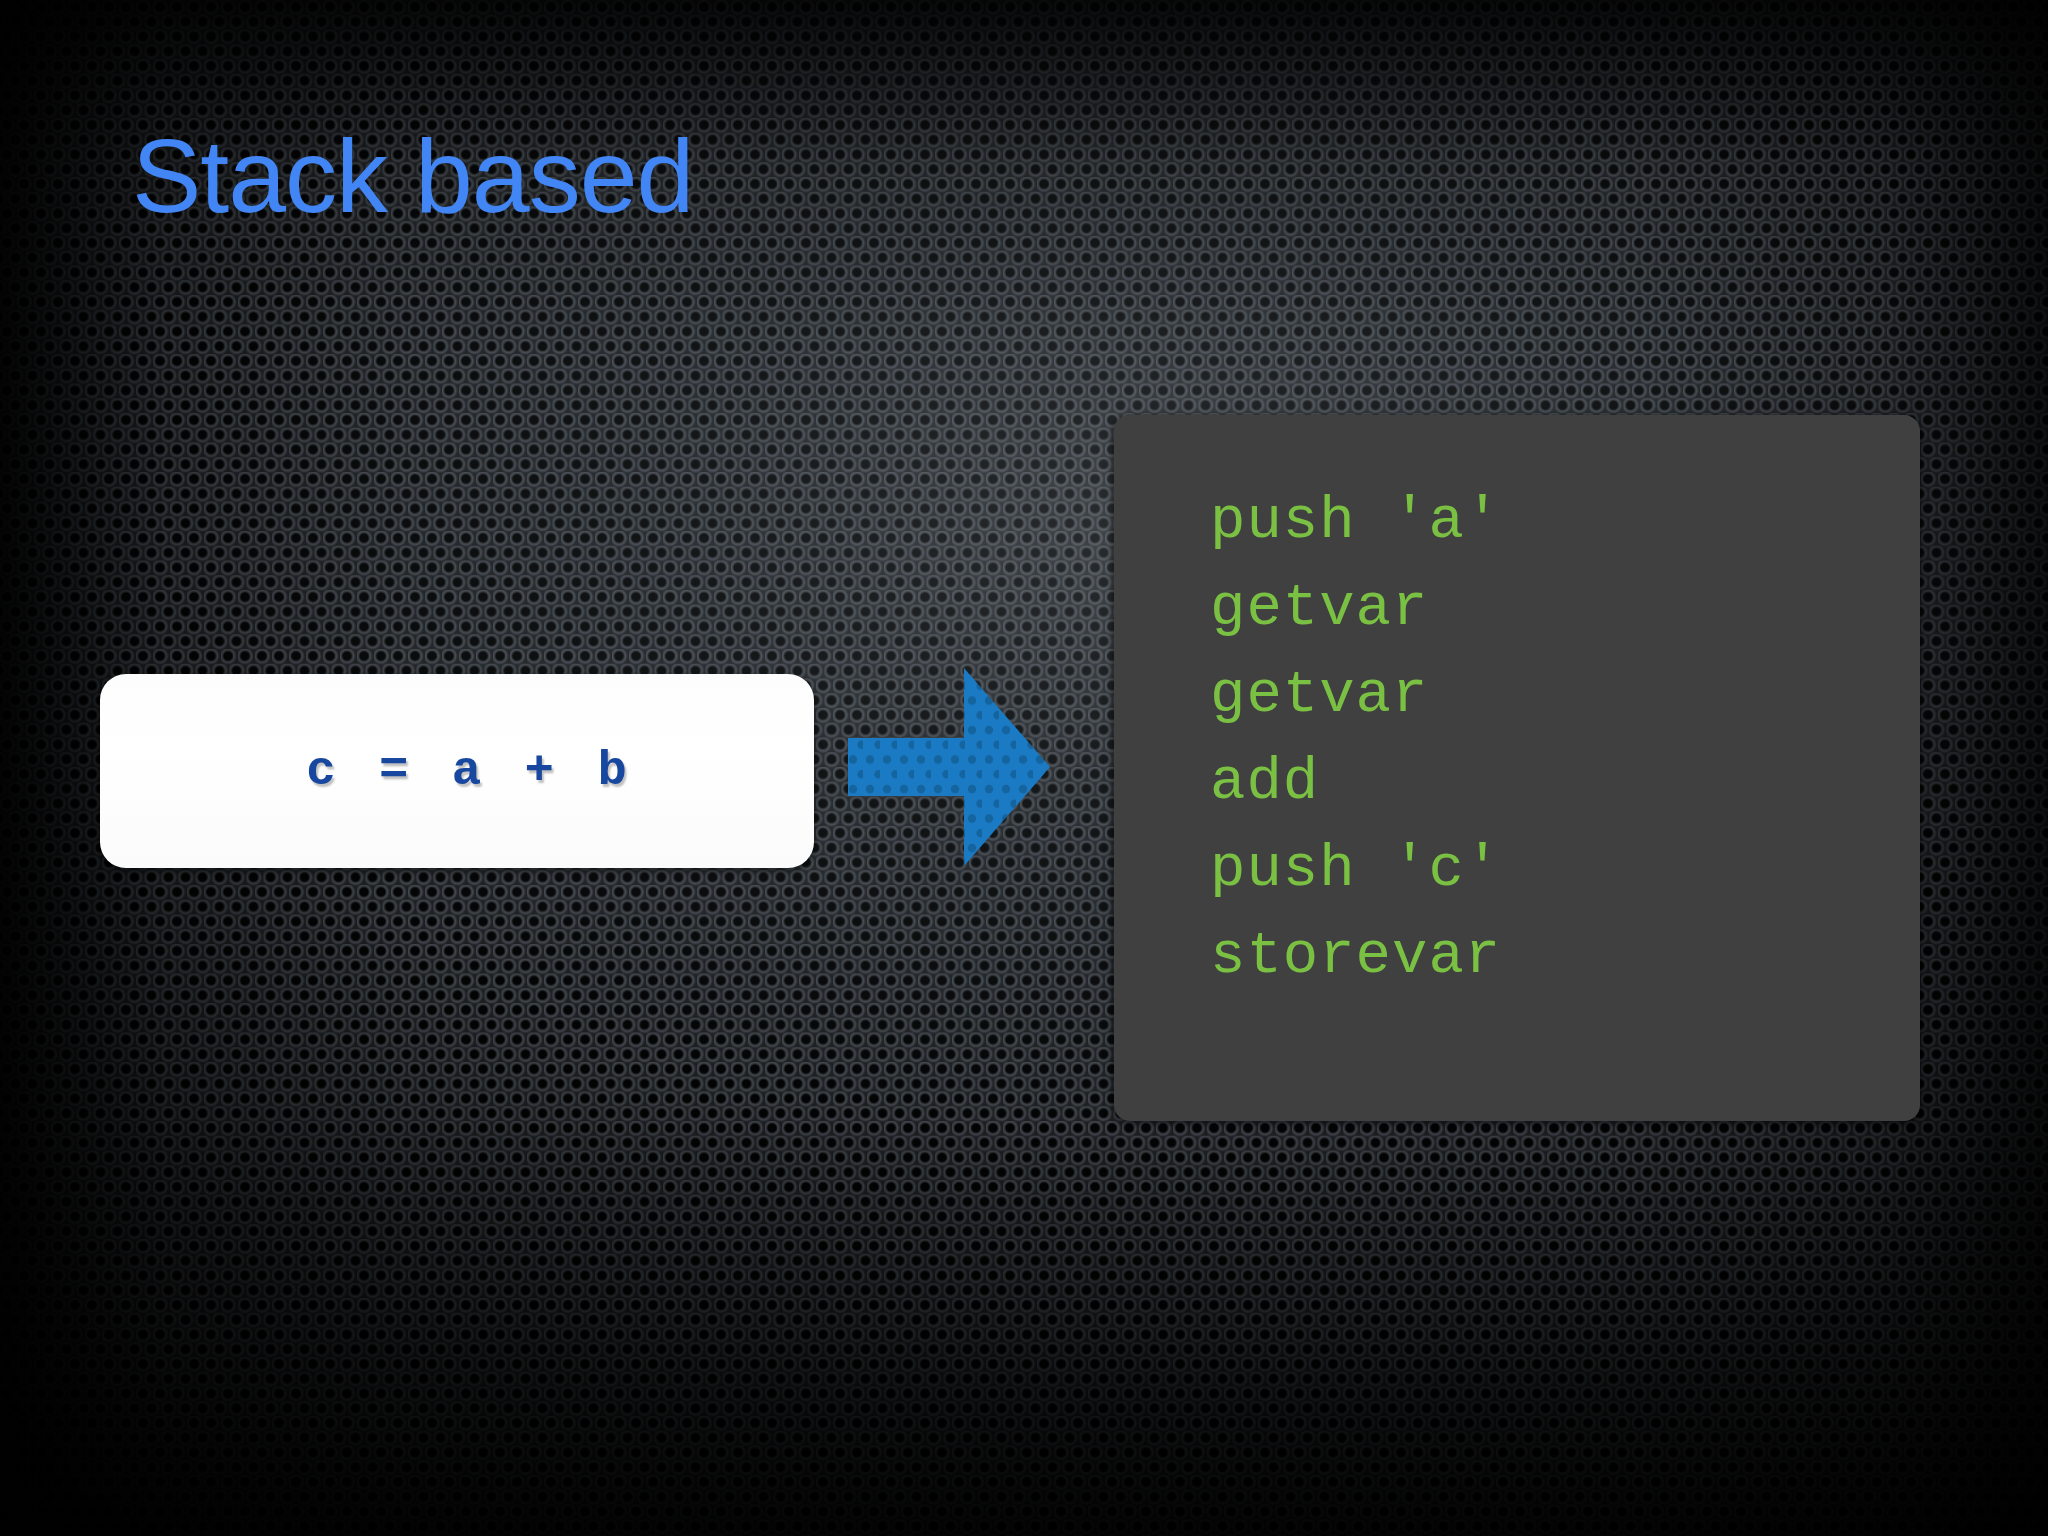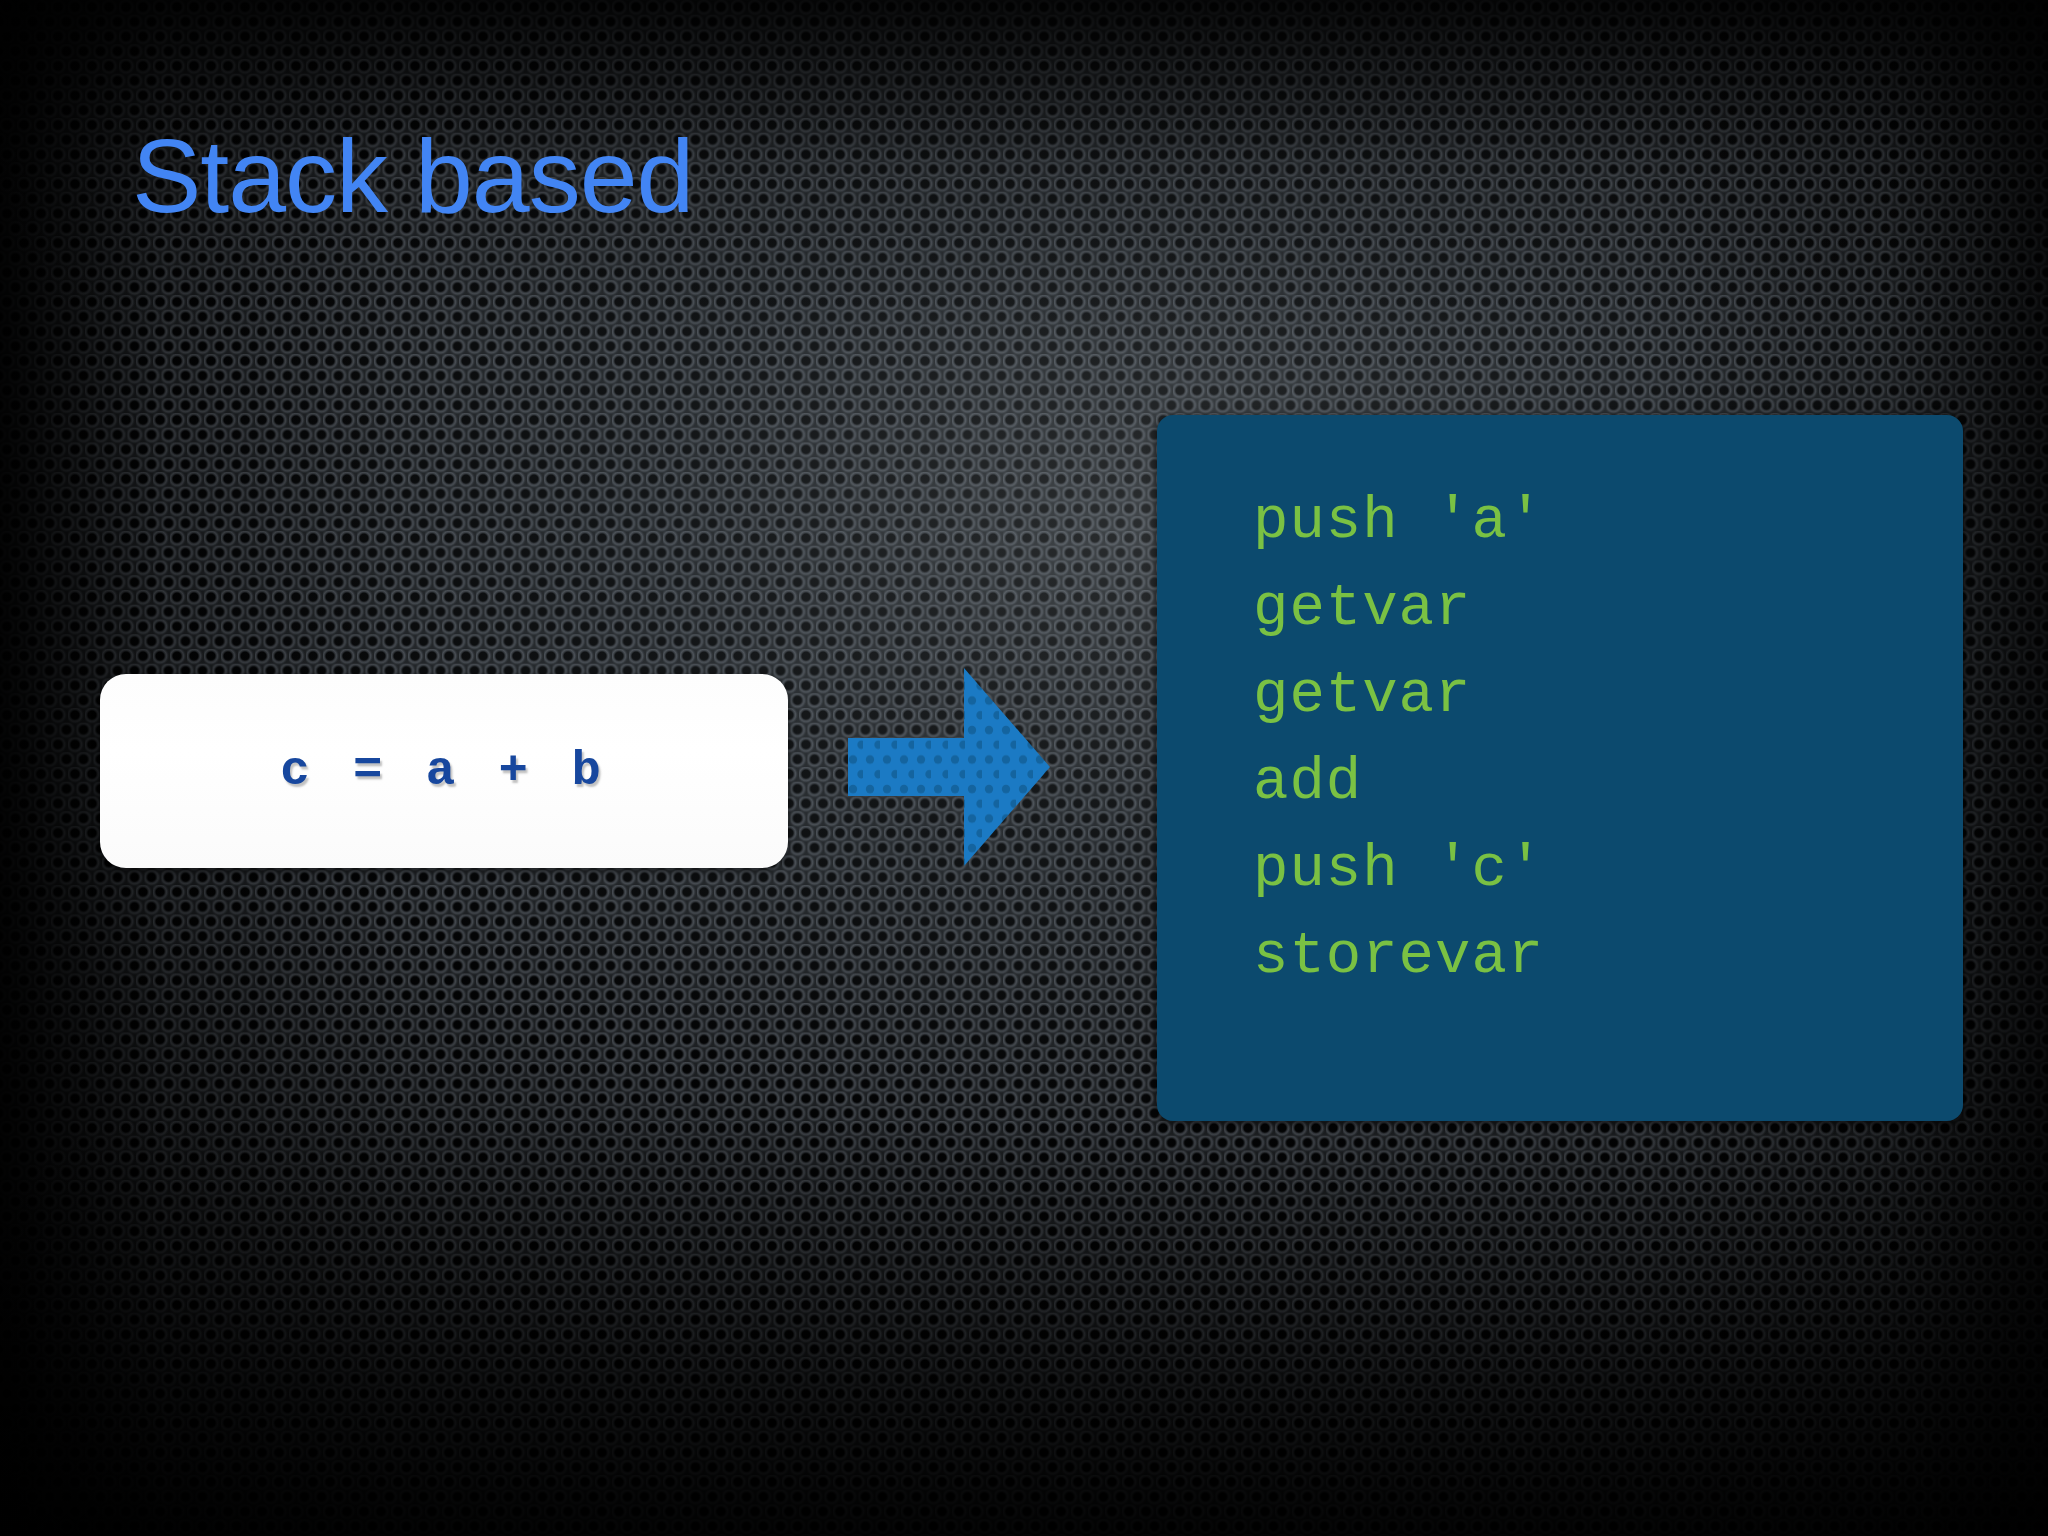--- a/index.html
+++ b/index.html
@@ -79,20 +79,21 @@
     left: 100px;
     top: 674px;
     width: 688px;
     height: 194px;
     background: linear-gradient(to bottom, #fdfdfd 0%, #ffffff 40%, #fbfbfb 100%);
     border-radius: 26px;
     box-shadow: 0 3px 7px rgba(0,0,0,0.55);
     display: flex;
     align-items: center;
     justify-content: center;
+    padding-left: 26px;
   }
   #source-card-text {
     font-family: "Liberation Mono", "DejaVu Sans Mono", monospace;
     font-size: 49px;
     font-weight: bold;
     color: #17479e;
     letter-spacing: 7px;
     text-shadow: 2px 3px 2px rgba(120,120,120,0.45);
     white-space: pre;
   }
@@ -106,25 +107,24 @@
     height: 206px;
   }
 
   
   #bytecode-card {
     position: absolute;
     left: 1114px;
     top: 415px;
     width: 806px;
     height: 706px;
-    background: #0c4a6e;
+    background: #404040;
     border-radius: 16px;
     box-shadow: 0 2px 10px rgba(0,0,0,0.7);
     overflow: hidden;
-    margin-left: 43px;
   }
   #bytecode-list {
     position: absolute;
     left: 96px;
     top: 63px;
     margin: 0;
     padding: 0;
     list-style: none;
   }
   #bytecode-list li {

